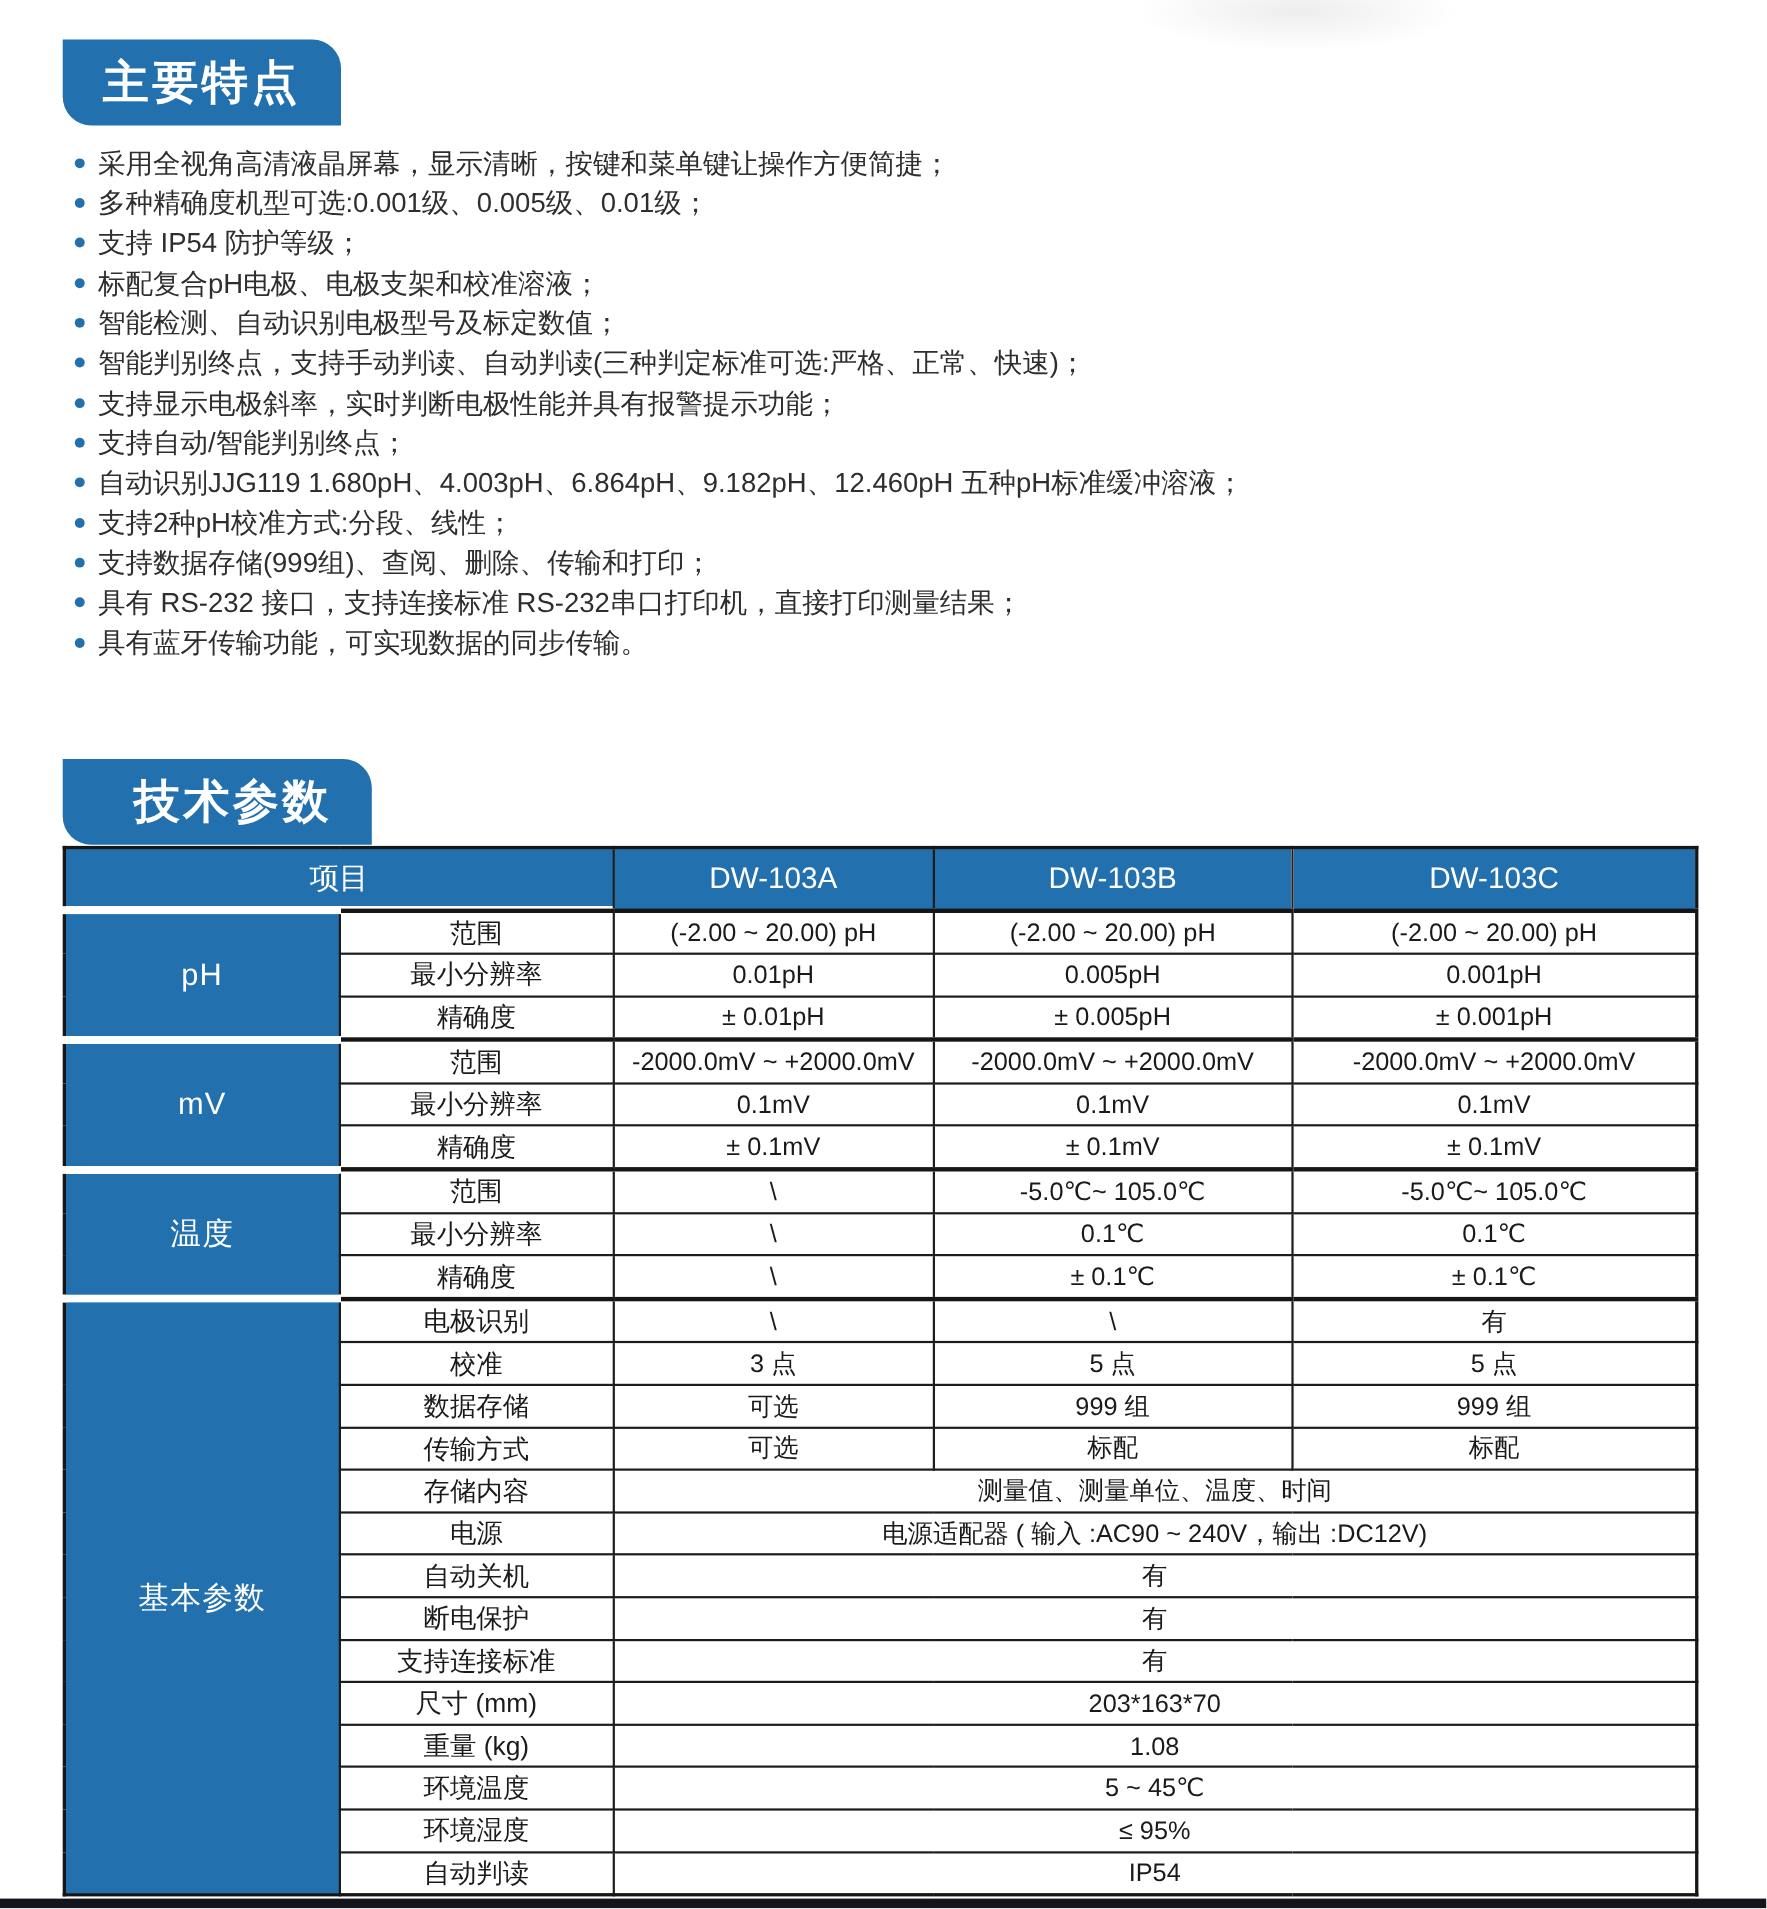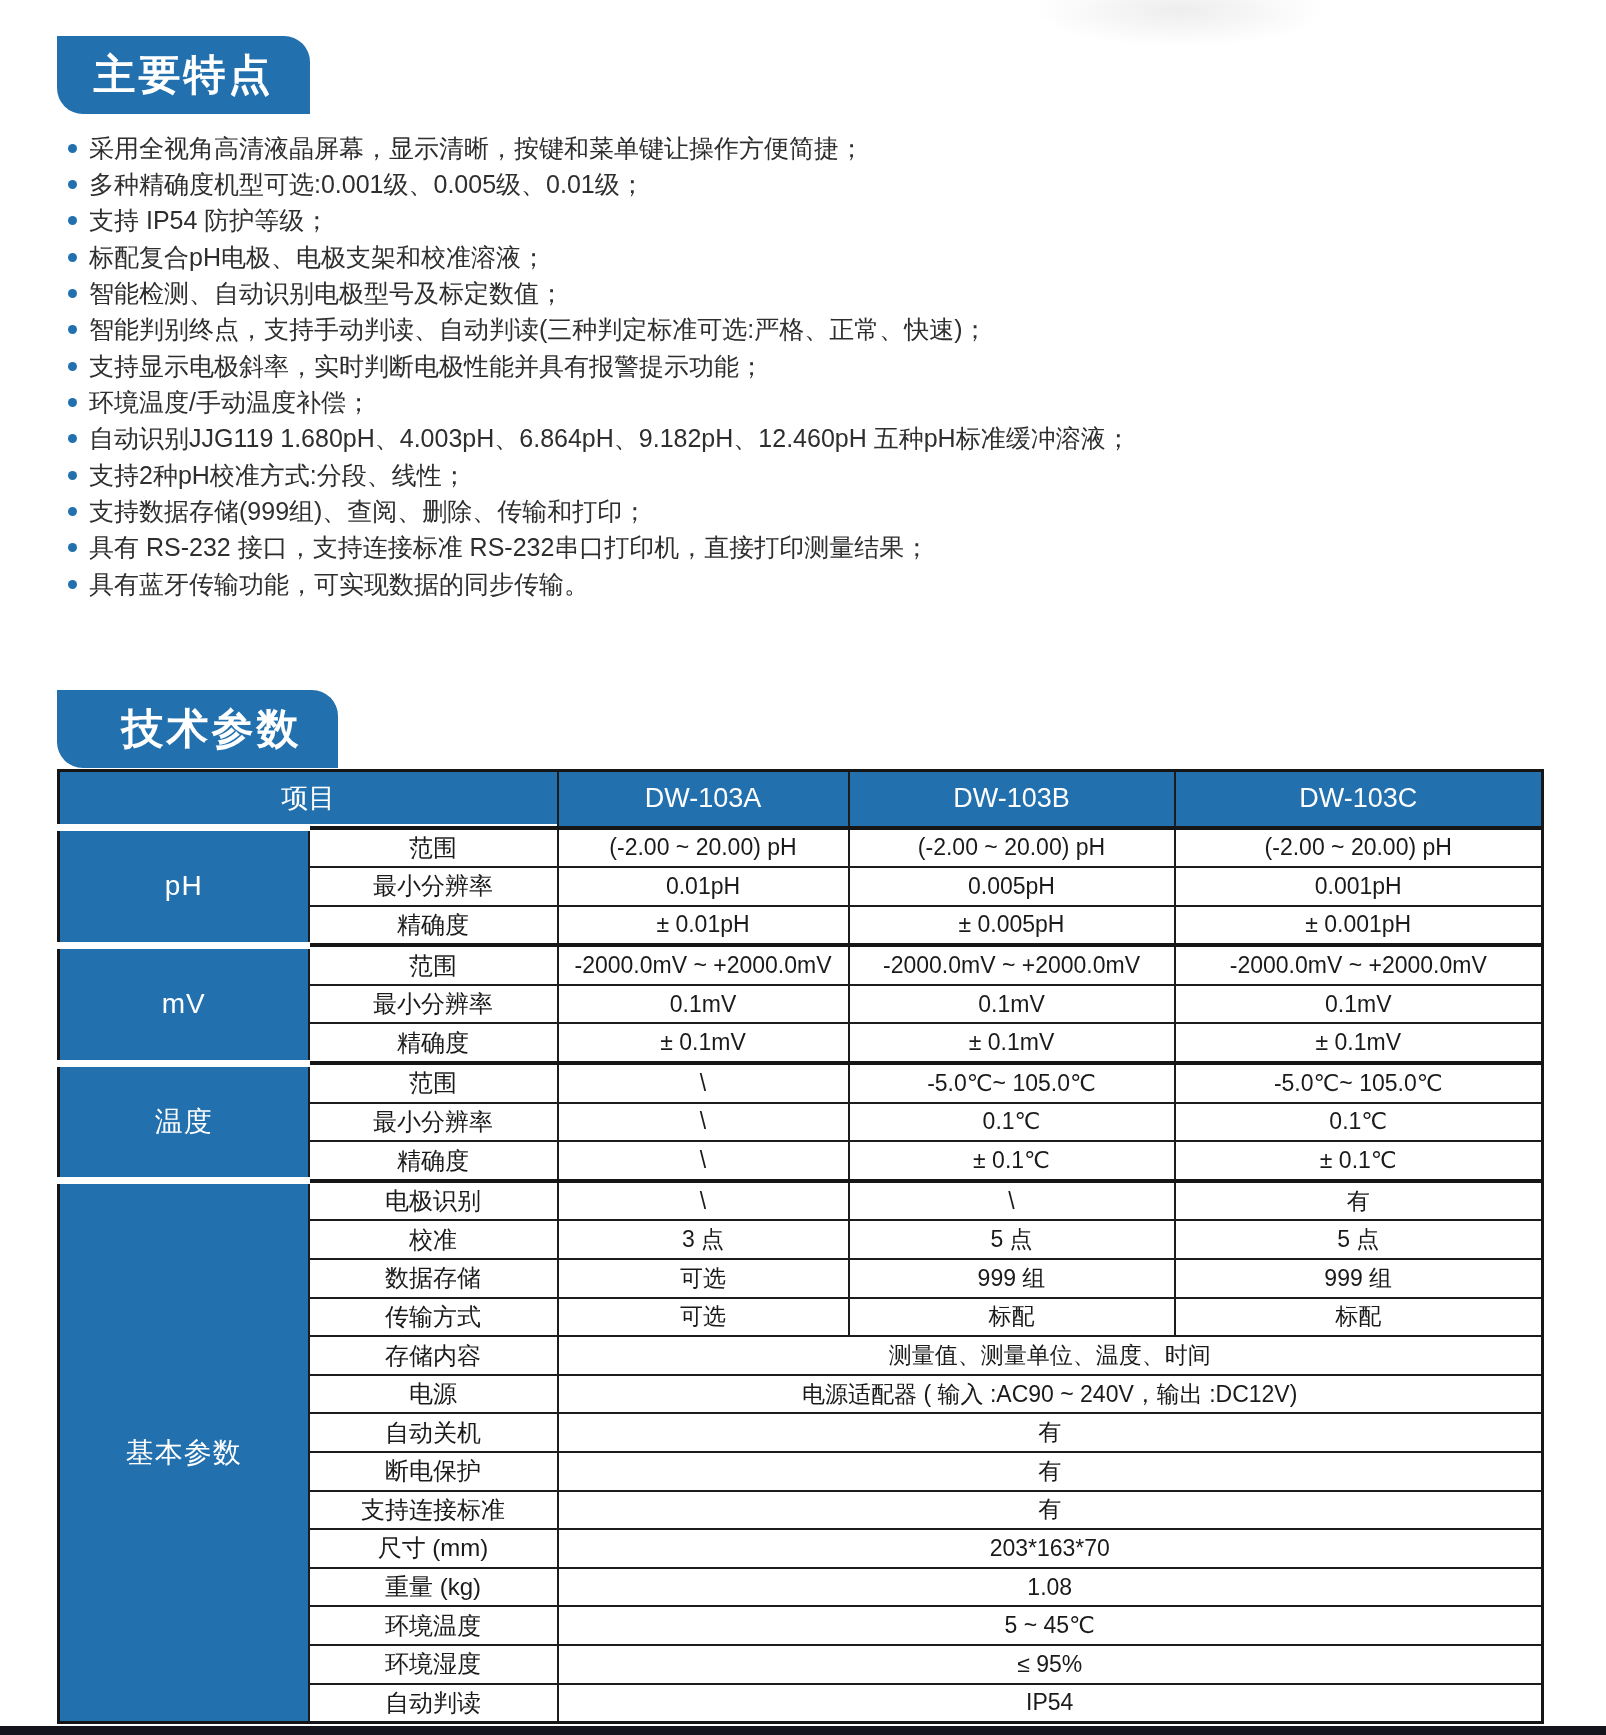--- a/index.html
+++ b/index.html
@@ -93,21 +93,21 @@
     <li>
         <span class="dot"></span>
         <span>智能判别终点，支持手动判读、自动判读(三种判定标准可选:严格、正常、快速)；</span>
       </li>
     <li>
         <span class="dot"></span>
         <span>支持显示电极斜率，实时判断电极性能并具有报警提示功能；</span>
       </li>
     <li>
         <span class="dot"></span>
-        <span>环境温度/手动温度补偿；</span>
+        <span>支持自动/智能判别终点；</span>
       </li>
     <li>
         <span class="dot"></span>
         <span>自动识别JJG119 1.680pH、4.003pH、6.864pH、9.182pH、12.460pH 五种pH标准缓冲溶液；</span>
       </li>
     <li>
         <span class="dot"></span>
         <span>支持2种pH校准方式:分段、线性；</span>
       </li>
     <li>

